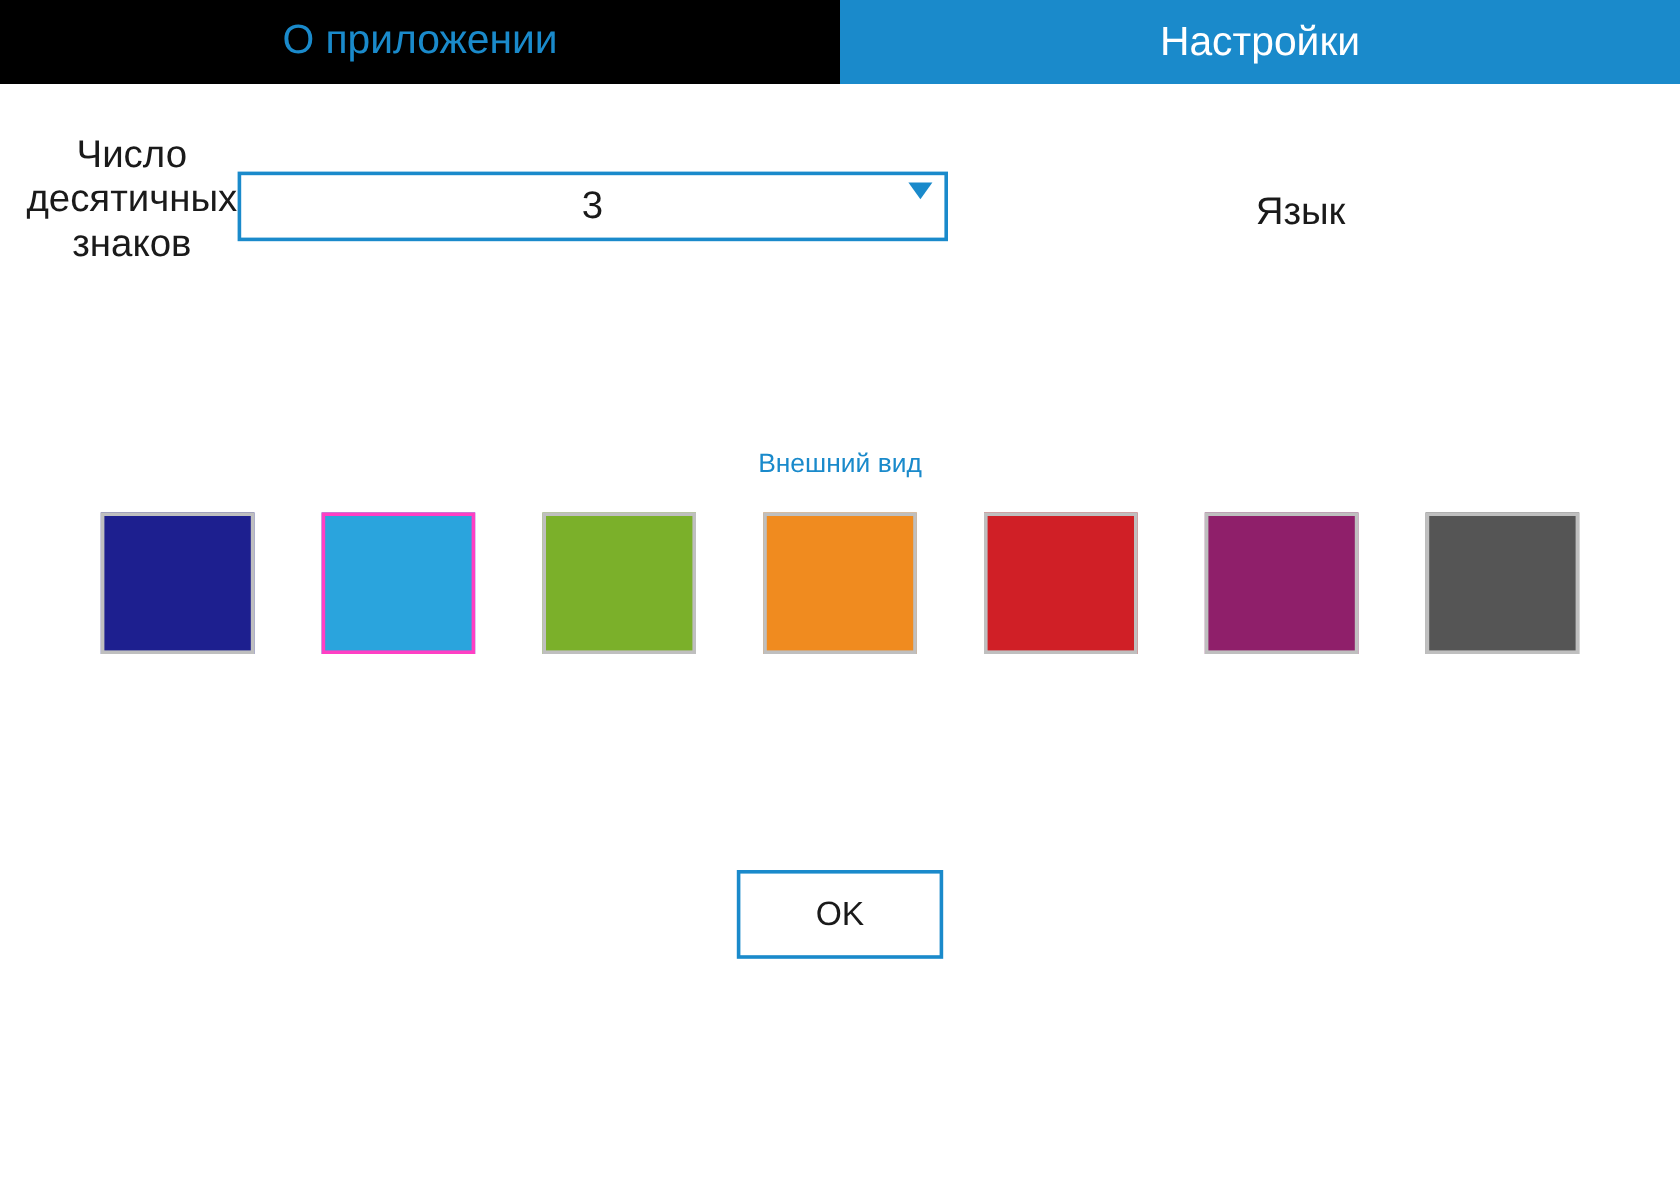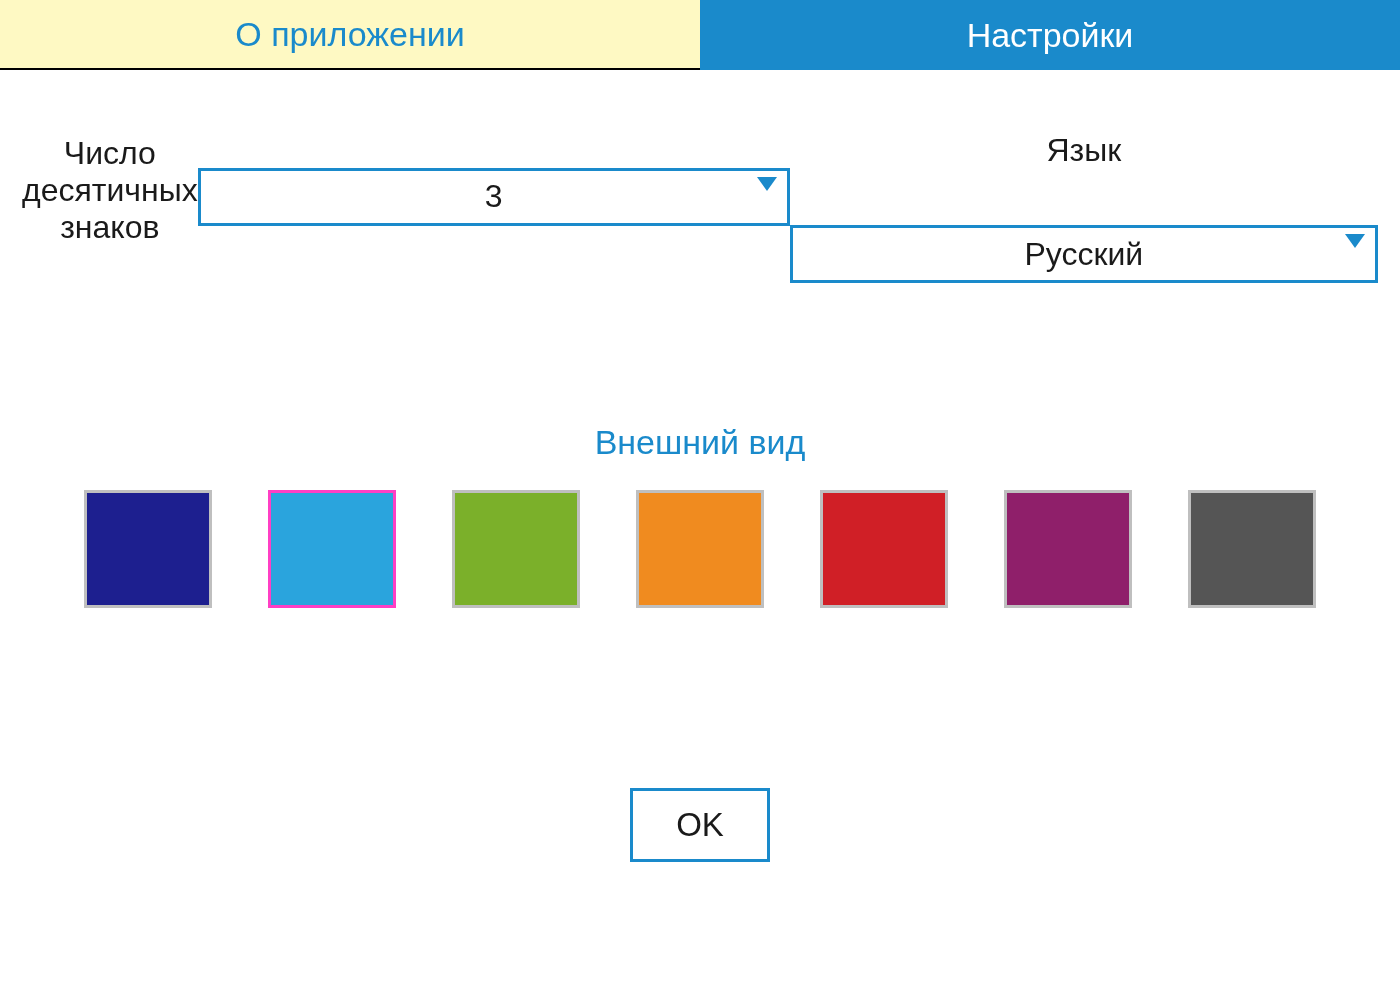--- a/index.html
+++ b/index.html
@@ -1,34 +1,34 @@
 <!DOCTYPE html>
 <html><head>
 <meta charset="utf-8">
 <style>
   * { box-sizing: border-box; margin: 0; padding: 0; }
   html, body { width: 1400px; height: 1002px; font-family: "Helvetica Neue", Arial, sans-serif; background: #fff; }
   .tabbar { display: flex; width: 100%; height: 70px; }
   .tab { flex: 1; display: flex; align-items: center; justify-content: center; font-size: 34px; cursor: pointer; }
-  .tab-inactive { color: #1a8acb; background: #fef9c3; border-bottom: 2px solid #000000; }
+  .tab-inactive { color: #1a8acb; background: #000000; border-bottom: 4px solid #000000; }
   .tab-active { color: #fff; background: #1a8acb; }
   .content { padding: 40px 22px 0 22px; }
   .row { display: flex; gap: 72px; }
   .field { flex: 1; display: flex; flex-direction: row; align-items: center; }
   .field-label { font-size: 32px; color: #1a1a1a; margin-bottom: 12px; text-align: center; }
   .select { position: relative; width: 100%; height: 58px; border: 3px solid #1a8acb; display: flex; align-items: center; justify-content: center; font-size: 32px; color: #1a1a1a; cursor: pointer; background: #fff; }
   .select .chev { position: absolute; right: 10px; top: 6px; width: 0; height: 0; border-left: 10px solid transparent; border-right: 10px solid transparent; border-top: 14px solid #1a8acb; }
   .second-row-left { margin-top: 22px; }
   .appearance-section { margin-top: 140px; text-align: center; }
-  .appearance-label { font-size: 34px; color: #1a8acb; margin-bottom: 28px; }
+  .appearance-label { font-size: 22px; color: #1a8acb; margin-bottom: 28px; }
   .swatches { display: flex; justify-content: center; gap: 56px; }
   .swatch { width: 128px; height: 118px; border: 3px solid #bfbfbf; cursor: pointer; }
   .swatch.selected { border-color: #ff3fc4; }
   .ok-row { margin-top: 180px; display: flex; justify-content: center; }
-  .ok-btn { width: 140px; height: 74px; border: 3px solid #1a8acb; background: #fff; display: flex; align-items: center; justify-content: center; font-size: 33px; color: #1a1a1a; cursor: pointer; }
+  .ok-btn { width: 172px; height: 74px; border: 3px solid #1a8acb; background: #fff; display: flex; align-items: center; justify-content: center; font-size: 28px; color: #1a1a1a; cursor: pointer; }
 </style>
 </head>
 <body>
 
 <div class="tabbar">
   <div class="tab tab-inactive">
     <span>О приложении</span>
   </div>
   <div class="tab tab-active">
     <span>Настройки</span>
@@ -38,24 +38,20 @@
 <div class="content">
   <div class="row">
     <div class="field">
       <div class="field-label">Число десятичных знаков</div>
       <div class="select">
         <span>3</span>
         <span class="chev"></span>
       </div>
       <div class="second-row-left" style="width:100%; display:flex; flex-direction:column; align-items:center;gap:44px;">
         <div class="field-label">Язык</div>
-        <div class="select">
-          <span>Русский</span>
-          <span class="chev"></span>
-        </div>
       </div>
     </div>
   </div>
 
   <div class="appearance-section">
     <div class="appearance-label">Внешний вид</div>
     <div class="swatches" id="swatches">
         <div class="swatch" style="background: rgb(29, 31, 143);"></div>
         <div class="swatch selected" style="background: rgb(42, 164, 221);"></div>
         <div class="swatch" style="background: rgb(123, 176, 42);"></div>

